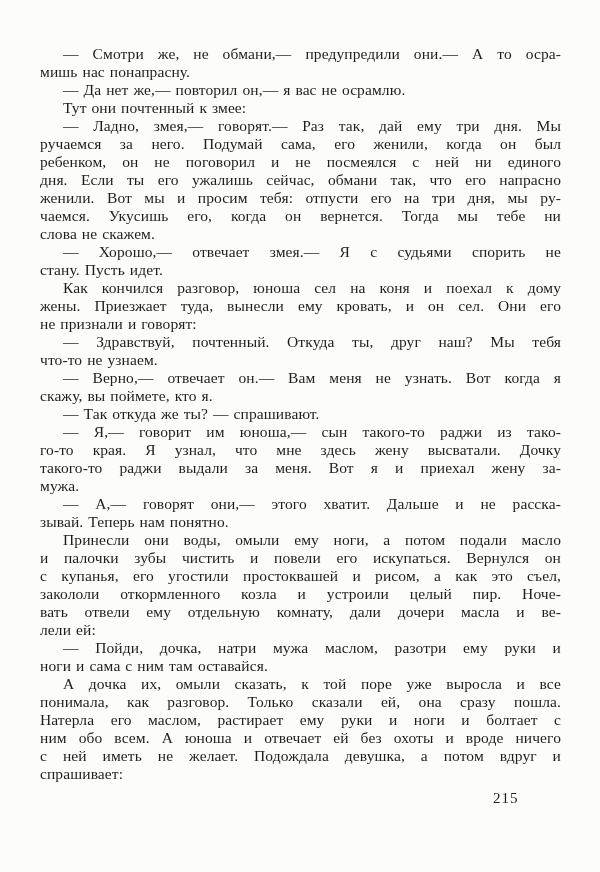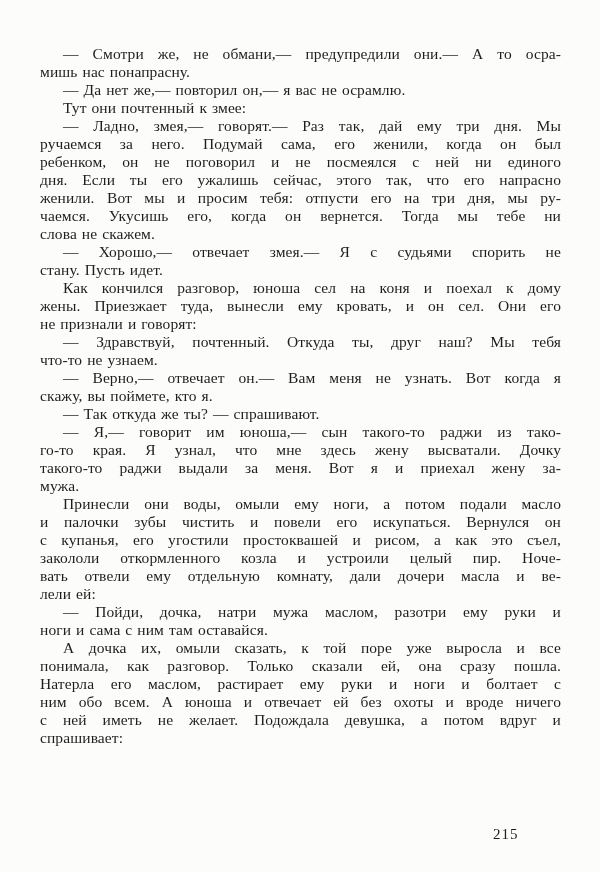--- a/index.html
+++ b/index.html
@@ -32,21 +32,20 @@
   .line.i {
     text-indent: 23px;
   }
   .page-num {
     position: absolute;
     left: 493px;
     top: 790px;
     width: 30px;
     font-size: 15px;
     letter-spacing: 1px;
-    margin-top: 36px;
   }
 </style>
 </head>
 <body>
 
 <div class="page" style="background: rgb(252, 252, 250); color: rgb(30, 30, 28);">
   <div class="text-block">
       <div>
         <div class="line i j">— Смотри же, не обмани,— предупредили они.— А то осра-</div>
         <div class="line">мишь нас понапрасну.</div>
@@ -54,21 +53,21 @@
       <div>
         <div class="line i">— Да нет же,— повторил он,— я вас не осрамлю.</div>
       </div>
       <div>
         <div class="line i">Тут они почтенный к змее:</div>
       </div>
       <div>
         <div class="line i j">— Ладно, змея,— говорят.— Раз так, дай ему три дня. Мы</div>
         <div class="line j">ручаемся за него. Подумай сама, его женили, когда он был</div>
         <div class="line j">ребенком, он не поговорил и не посмеялся с ней ни единого</div>
-        <div class="line j">дня. Если ты его ужалишь сейчас, этого так, что его напрасно</div>
+        <div class="line j">дня. Если ты его ужалишь сейчас, обмани так, что его напрасно</div>
         <div class="line j">женили. Вот мы и просим тебя: отпусти его на три дня, мы ру-</div>
         <div class="line j">чаемся. Укусишь его, когда он вернется. Тогда мы тебе ни</div>
         <div class="line">слова не скажем.</div>
       </div>
       <div>
         <div class="line i j">— Хорошо,— отвечает змея.— Я с судьями спорить не</div>
         <div class="line">стану. Пусть идет.</div>
       </div>
       <div>
         <div class="line i j">Как кончился разговор, юноша сел на коня и поехал к дому</div>
@@ -86,20 +85,24 @@
       <div>
         <div class="line i">— Так откуда же ты? — спрашивают.</div>
       </div>
       <div>
         <div class="line i j">— Я,— говорит им юноша,— сын такого-то раджи из тако-</div>
         <div class="line j">го-то края. Я узнал, что мне здесь жену высватали. Дочку</div>
         <div class="line j">такого-то раджи выдали за меня. Вот я и приехал жену за-</div>
         <div class="line">мужа.</div>
       </div>
       <div>
+        <div class="line i j">— А,— говорят они,— этого хватит. Дальше и не расска-</div>
+        <div class="line">зывай. Теперь нам понятно.</div>
+      </div>
+      <div>
         <div class="line i j">Принесли они воды, омыли ему ноги, а потом подали масло</div>
         <div class="line j">и палочки зубы чистить и повели его искупаться. Вернулся он</div>
         <div class="line j">с купанья, его угостили простоквашей и рисом, а как это съел,</div>
         <div class="line j">закололи откормленного козла и устроили целый пир. Ноче-</div>
         <div class="line j">вать отвели ему отдельную комнату, дали дочери масла и ве-</div>
         <div class="line">лели ей:</div>
       </div>
       <div>
         <div class="line i j">— Пойди, дочка, натри мужа маслом, разотри ему руки и</div>
         <div class="line">ноги и сама с ним там оставайся.</div>

